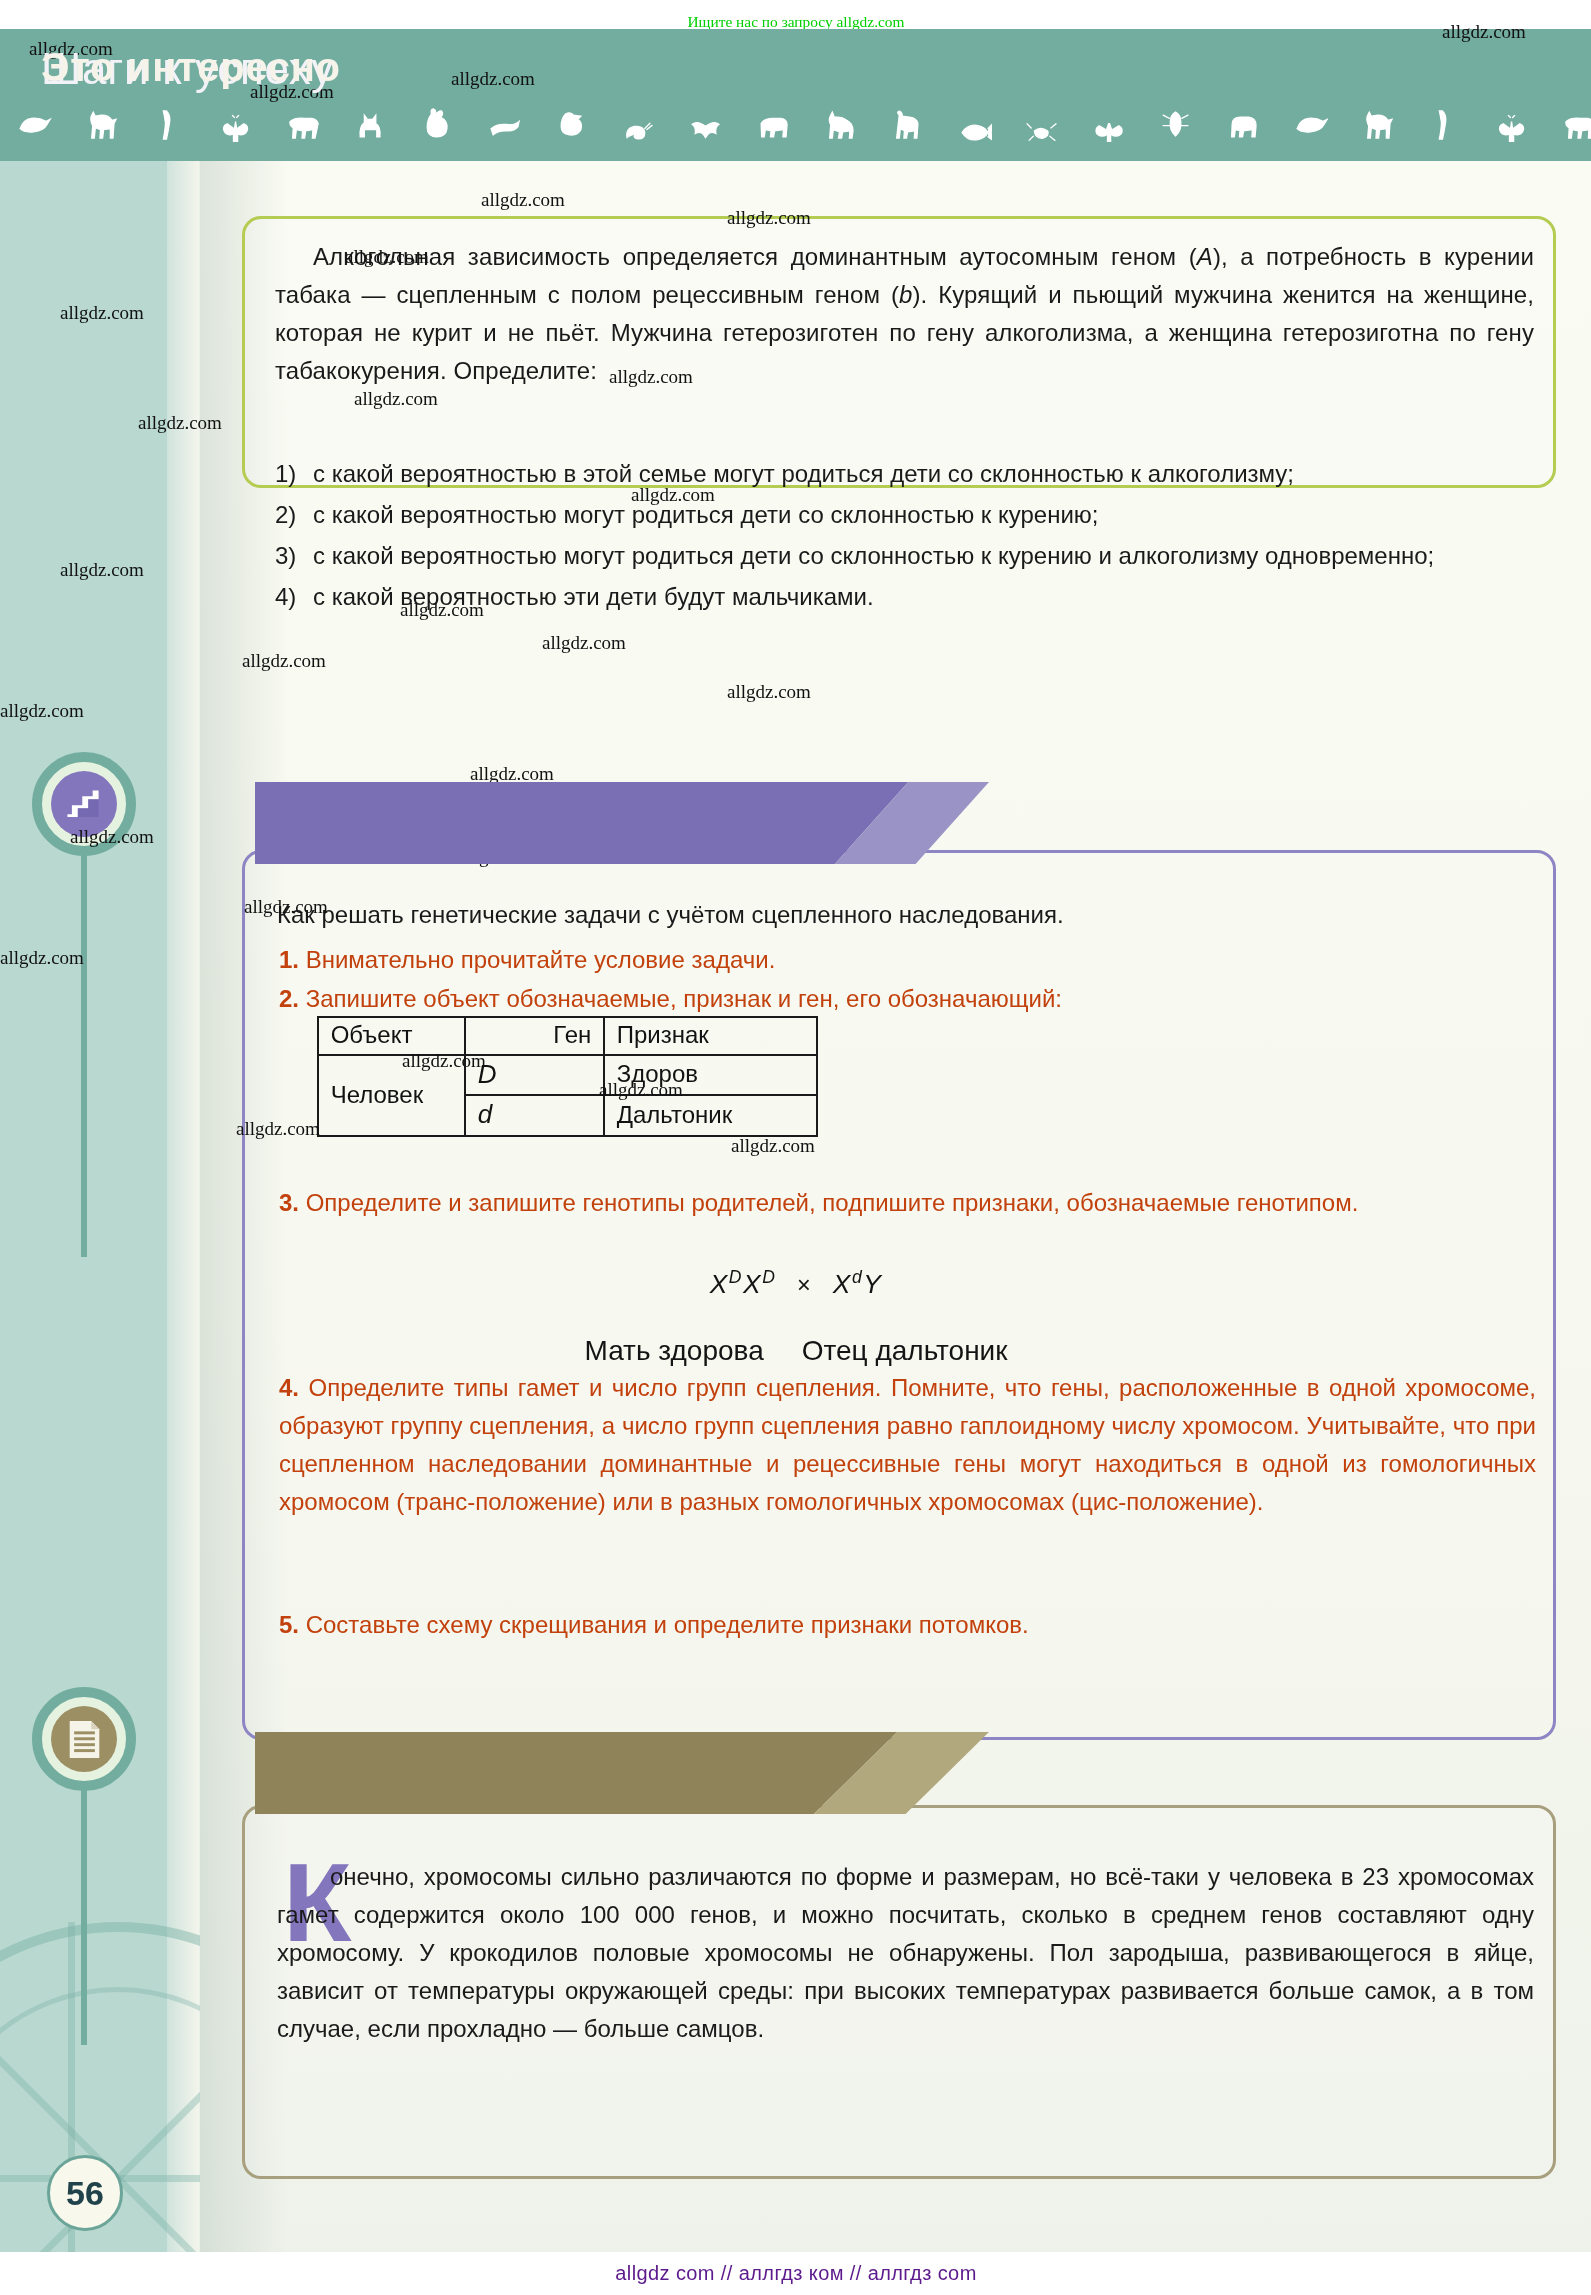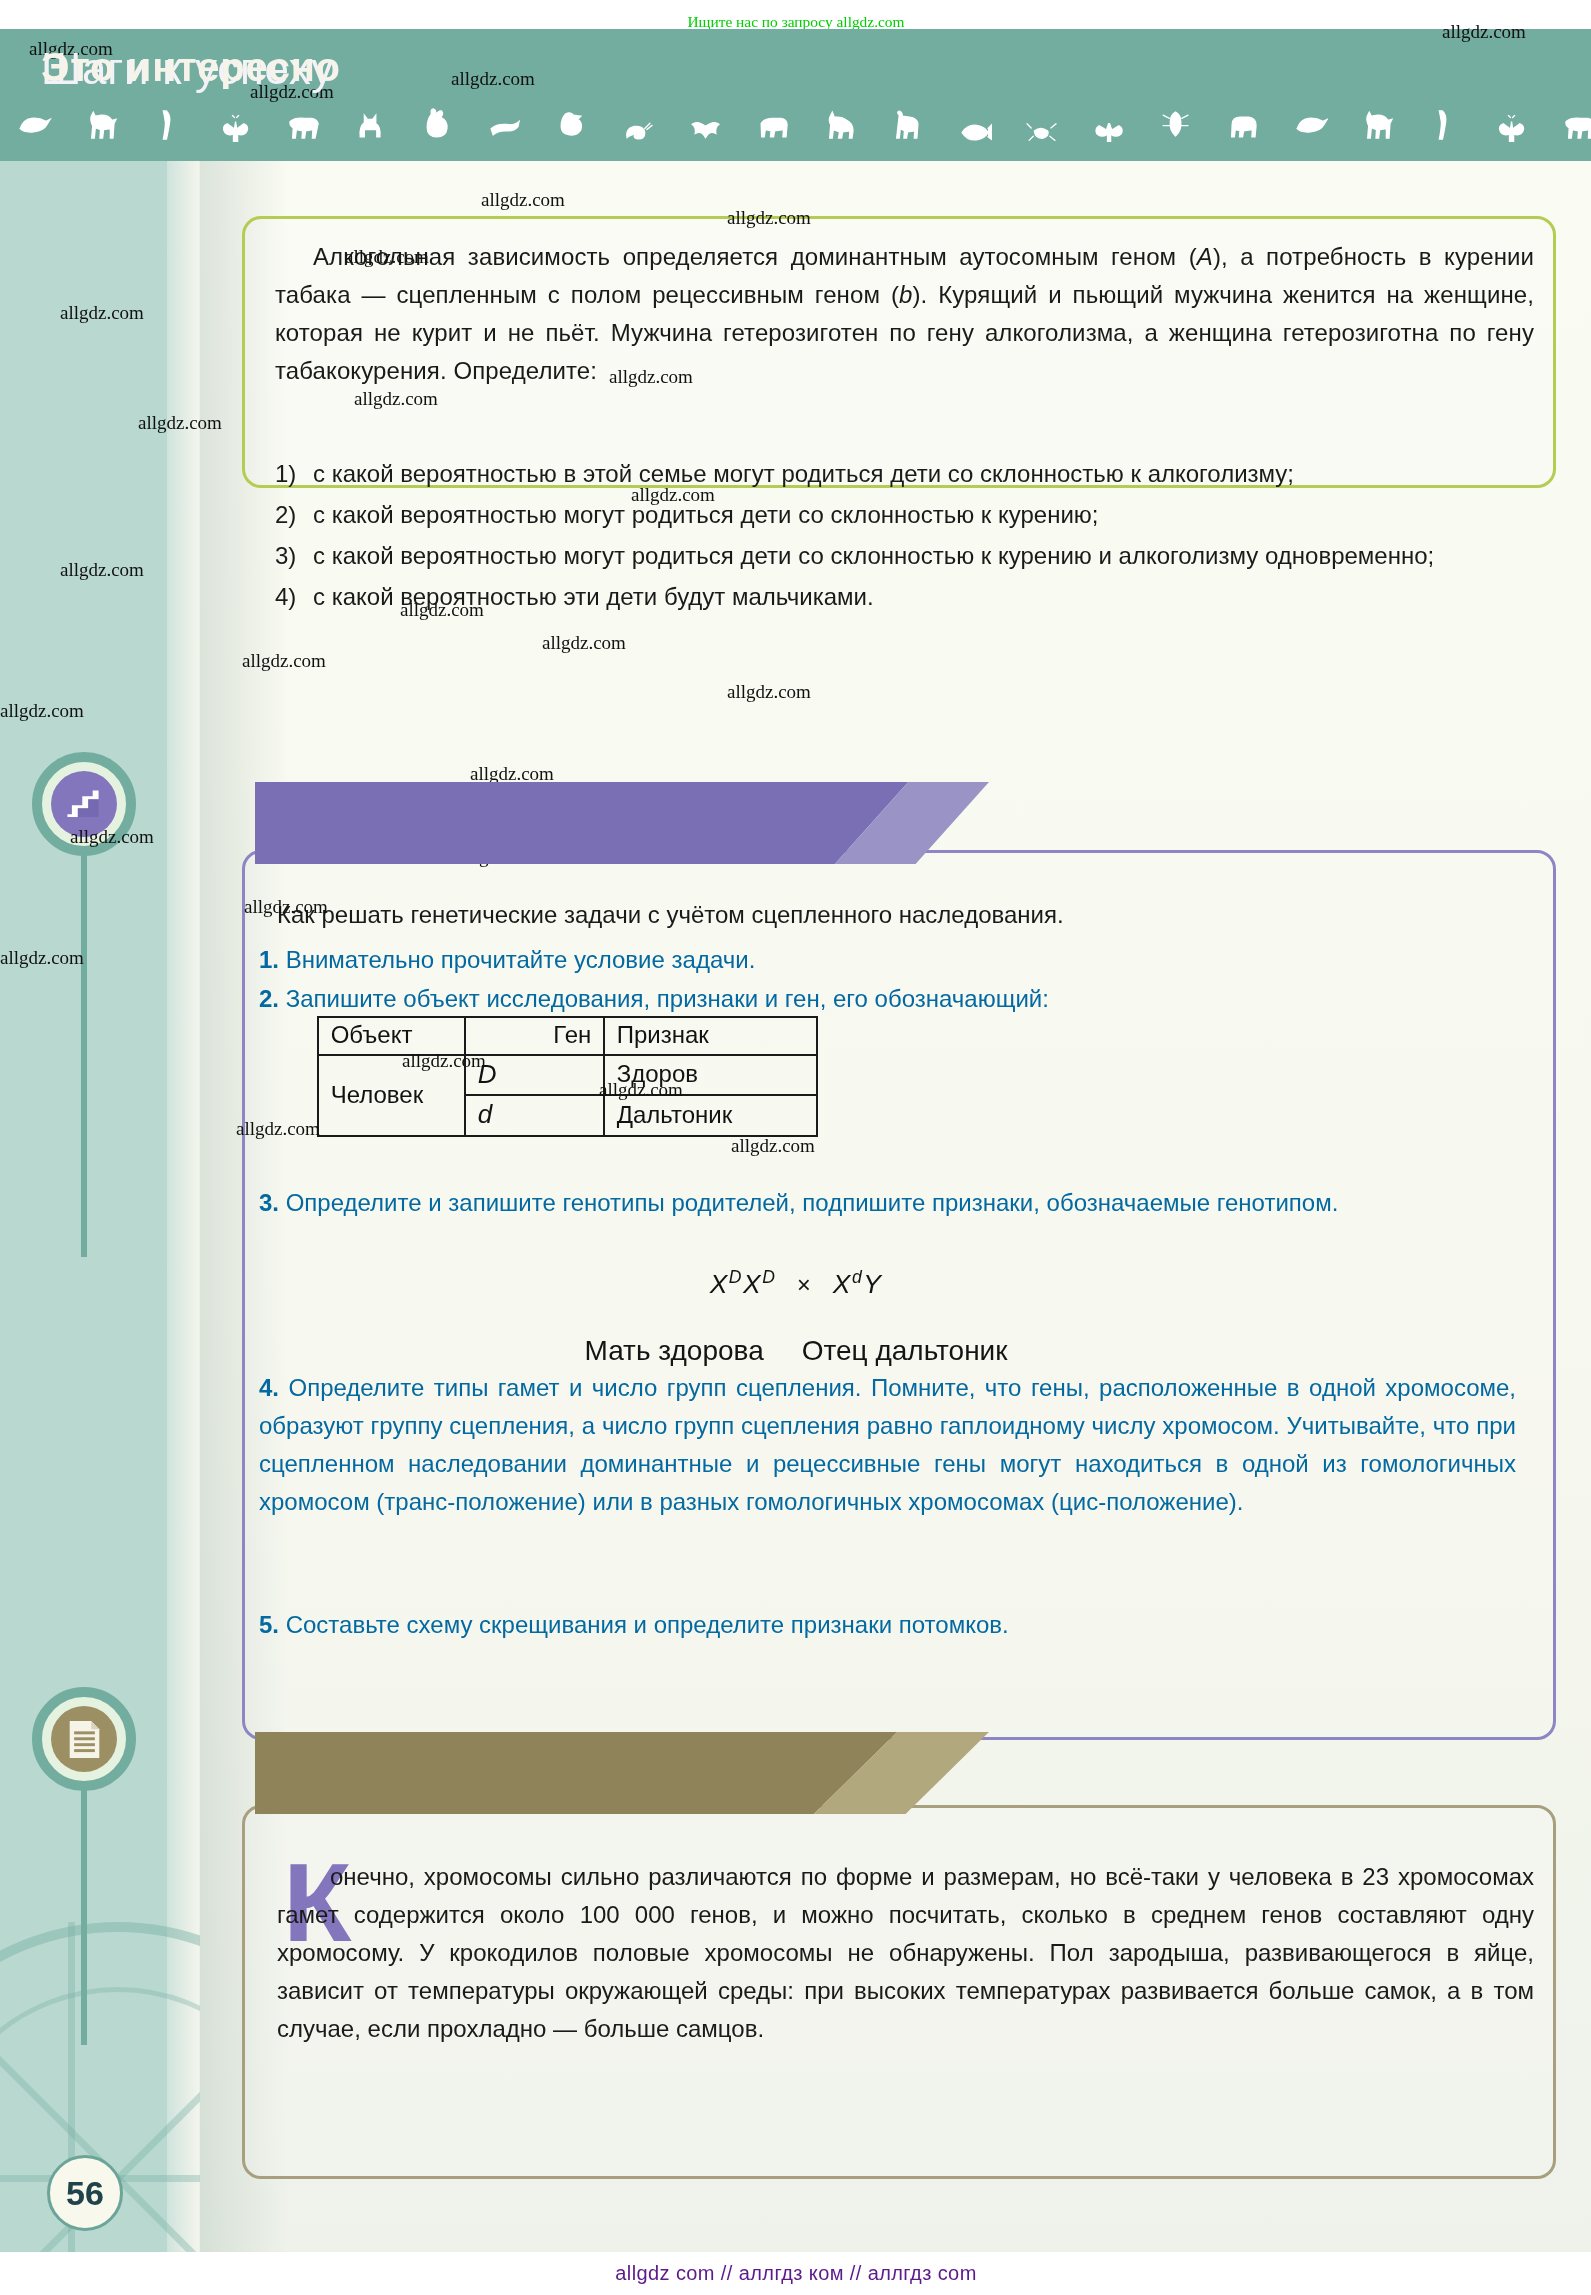--- a/index.html
+++ b/index.html
@@ -194,25 +194,25 @@
 
   .steps-intro {
     position: absolute;
     left: 277px; top: 867px;
     font-size: 24px;
     line-height: 38px;
     color: #1a1a1a;
   }
   .step-item {
     position: absolute;
-    left: 259px;
+    left: 279px;
     width: 1257px;
     font-size: 24px;
     line-height: 38px;
-    color: #0369a1;
+    color: #c2410c;
   }
   .step-item .num { font-weight: bold; }
   .step-4 { text-align: justify; }
 
   
   .gen-table {
     position: absolute;
     left: 317px; top: 987px;
     border-collapse: collapse;
     font-size: 24px;
@@ -492,21 +492,21 @@
 
     <div class="steps-intro">Как решать генетические задачи с учётом сцепленного наследования.</div>
 
     <div class="step-item" style="top:912px;">
       <span class="num">1.</span>
       <span>Внимательно прочитайте условие задачи.</span>
     </div>
 
     <div class="step-item" style="top:951px;">
       <span class="num">2.</span>
-      <span>Запишите объект исследования, признаки и ген, его обозначающий:</span>
+      <span>Запишите объект обозначаемые, признак и ген, его обозначающий:</span>
     </div>
 
     <table class="gen-table">
       <thead>
         <tr>
           <th class="col-obj">Объект</th>
           <th class="col-gen">Ген</th>
           <th class="col-prz">Признак</th>
         </tr>
       </thead>

